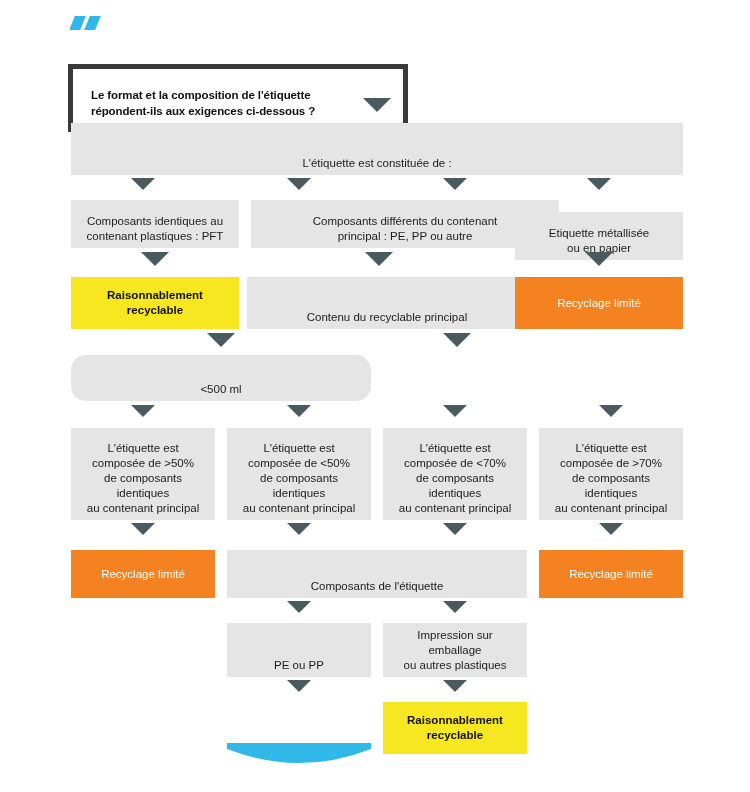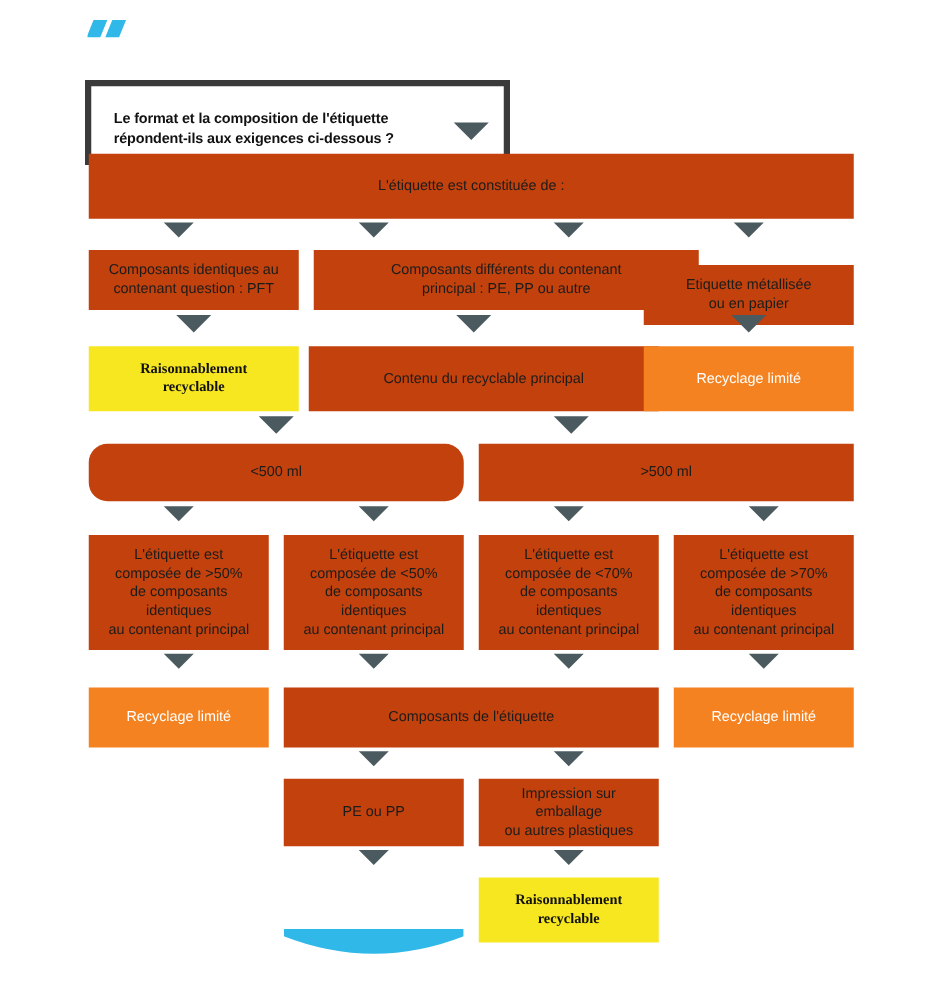--- a/index.html
+++ b/index.html
@@ -71,28 +71,28 @@
     box-sizing: border-box;
     display: flex;
     align-items: center;
     justify-content: center;
     text-align: center;
     font-size: 11.5px;
     line-height: 15px;
     padding: 4px 6px;
   }
   .node.dark {
-    background: #c2410c;
+    background: #e5e5e5;
     color: #1c1c1c;
+    align-items: flex-end;
   }
   .node.yellow {
     background: #f6e720;
     color: #111111;
     font-weight: bold;
-    font-family: Liberation Serif, serif;
   }
   .node.orange {
     background: #f58220;
     color: #ffffff;
   }
 
   
   .arrow {
     position: absolute;
     width: 0;
@@ -141,21 +141,21 @@
   </div>
 
   <div class="arrow small" style="left:131px; top:178px;"></div>
   <div class="arrow small" style="left:287px; top:178px;"></div>
   <div class="arrow small" style="left:443px; top:178px;"></div>
   <div class="arrow small" style="left:587px; top:178px;"></div>
 
   <div class="node dark" style="left:71px; top:200px; width:168px; height:48px;">
     <span>
       <span>Composants identiques au</span><br>
-      <span>contenant question : PFT</span>
+      <span>contenant plastiques : PFT</span>
     </span>
   </div>
 
   <div class="node dark" style="left:251px; top:200px; width:308px; height:48px;">
     <span>
       <span>Composants différents du contenant</span><br>
       <span>principal : PE, PP ou autre</span>
     </span>
   </div>
 
@@ -183,23 +183,20 @@
 
   <div class="node orange" style="left:515px; top:277px; width:168px; height:52px;">
     <span>Recyclage limité</span>
   </div>
 
   <div class="arrow" style="left:207px; top:333px;"></div>
   <div class="arrow" style="left:443px; top:333px;"></div>
 
   <div class="node dark" style="left:71px; top:355px; width:300px; height:46px;border-radius:15px;">
     <span>&lt;500 ml</span>
-  </div>
-  <div class="node dark" style="left:383px; top:355px; width:300px; height:46px;">
-    <span>&gt;500 ml</span>
   </div>
 
   <div class="arrow small" style="left:131px; top:405px;"></div>
   <div class="arrow small" style="left:287px; top:405px;"></div>
   <div class="arrow small" style="left:443px; top:405px;"></div>
   <div class="arrow small" style="left:599px; top:405px;"></div>
 
   <div class="node dark" style="left:71px; top:428px; width:144px; height:92px;">
     <span>
       <span>L'étiquette est</span><br>

